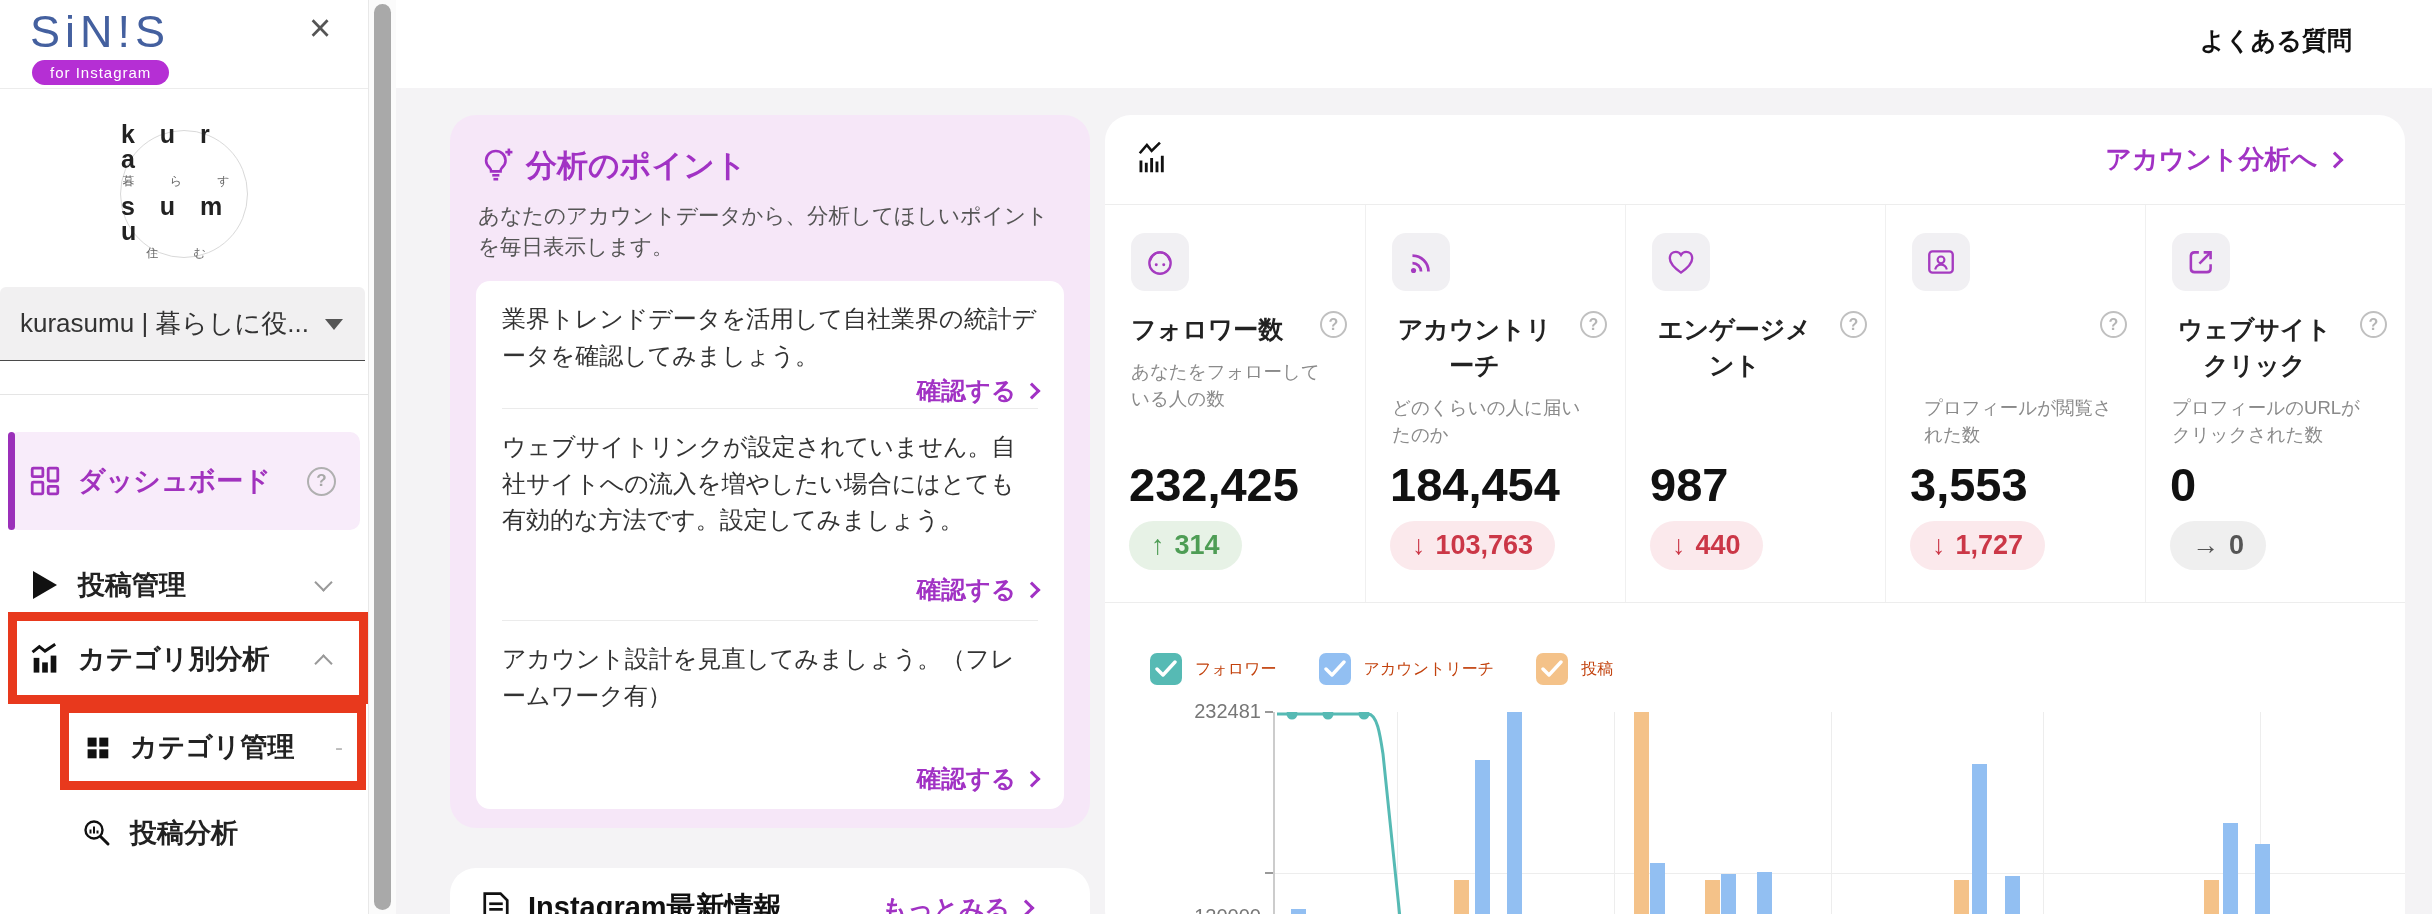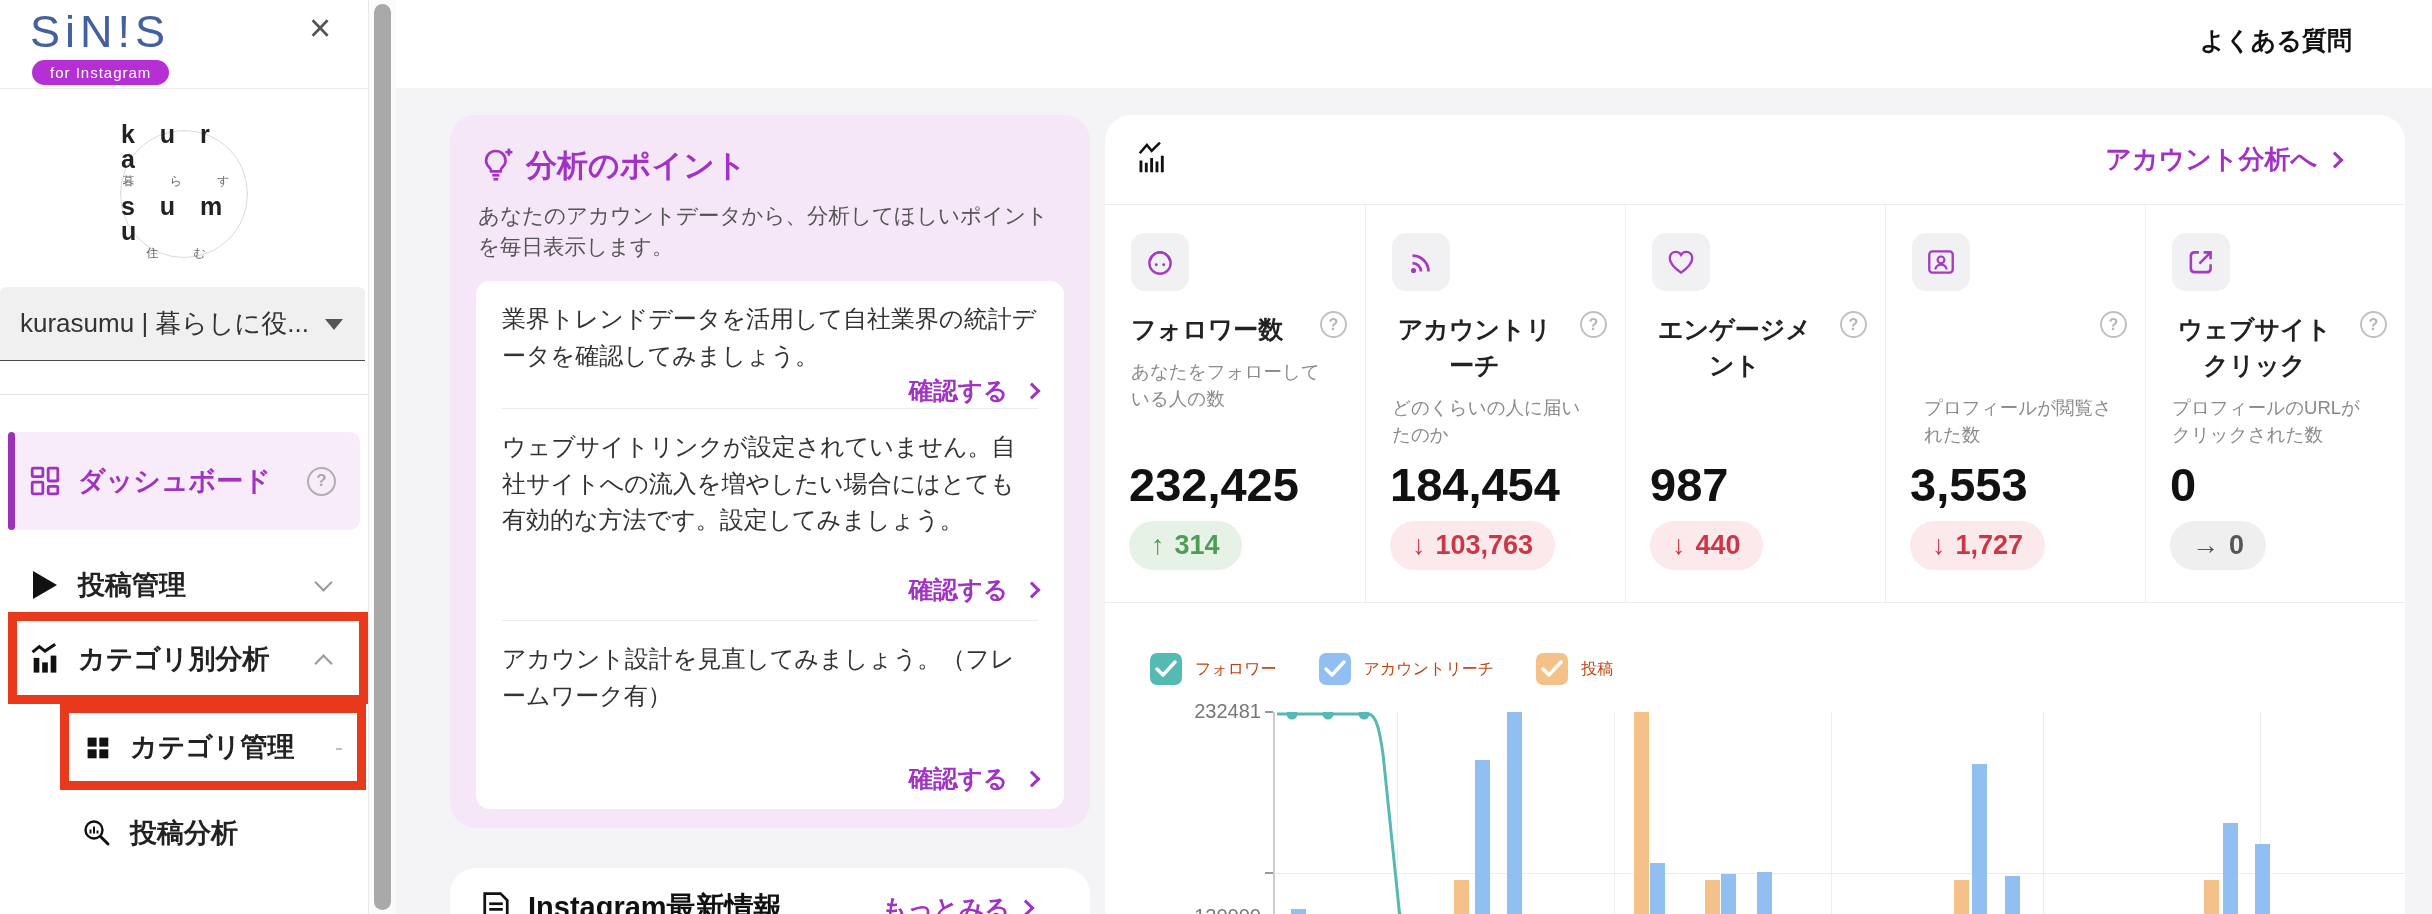--- a/index.html
+++ b/index.html
@@ -71,21 +71,21 @@
     background:#f6e7f8; border-radius:26px; }
   .ins-title-row { display:flex; align-items:flex-start; margin:30px 0 12px 28px; }
   .ins-title { font-size:31px; font-weight:700; color:#a132c4; margin-left:10px; }
   .ins-sub { margin:14px 28px 0 28px; font-size:21.5px; line-height:1.45; color:#555; }
   .ins-inner { margin:18px 26px 0 26px; background:#fff; border-radius:14px; padding:0 26px; }
   .tip-row { display:flex; flex-direction:column; justify-content:space-between;
     padding:20px 0 14px 0; border-bottom:1px solid #ebebeb; }
   .tip-row:last-child { border-bottom:none; }
   .tip-r1 { height:128px; } .tip-r2 { height:212px; } .tip-r3 { height:188px; }
   .tip-text { font-size:24px; color:#333; line-height:1.52; }
-  .tip-link { align-self:flex-end; display:flex; align-items:center; gap:18px;
+  .tip-link { align-self:flex-end; display:flex; align-items:center; gap:10px;
     color:#a132c4; font-size:24.5px; font-weight:700; cursor:pointer; }
   .chev-r { width:12px; height:12px; border-right:3px solid #a132c4; border-bottom:3px solid #a132c4;
     transform:rotate(-45deg); }
 
   
   #news { position:absolute; left:450px; top:868px; width:640px; height:90px;
     background:#fff; border-radius:26px; }
   .news-row { display:flex; align-items:center; padding:20px 58px 0 28px; }
   .news-title { font-size:29px; font-weight:700; color:#111; margin-left:14px; }
   .news-link { margin-left:auto; display:flex; align-items:center; gap:10px; color:#a132c4;

